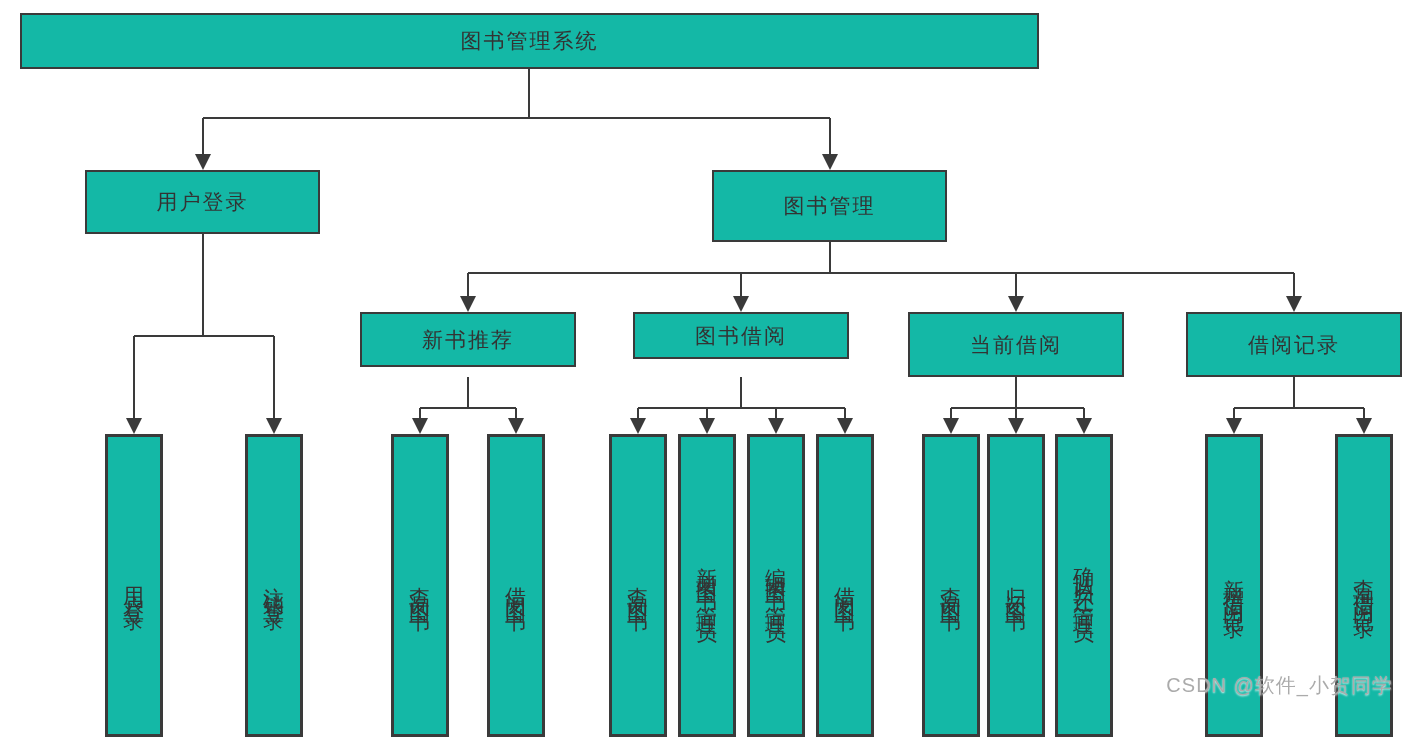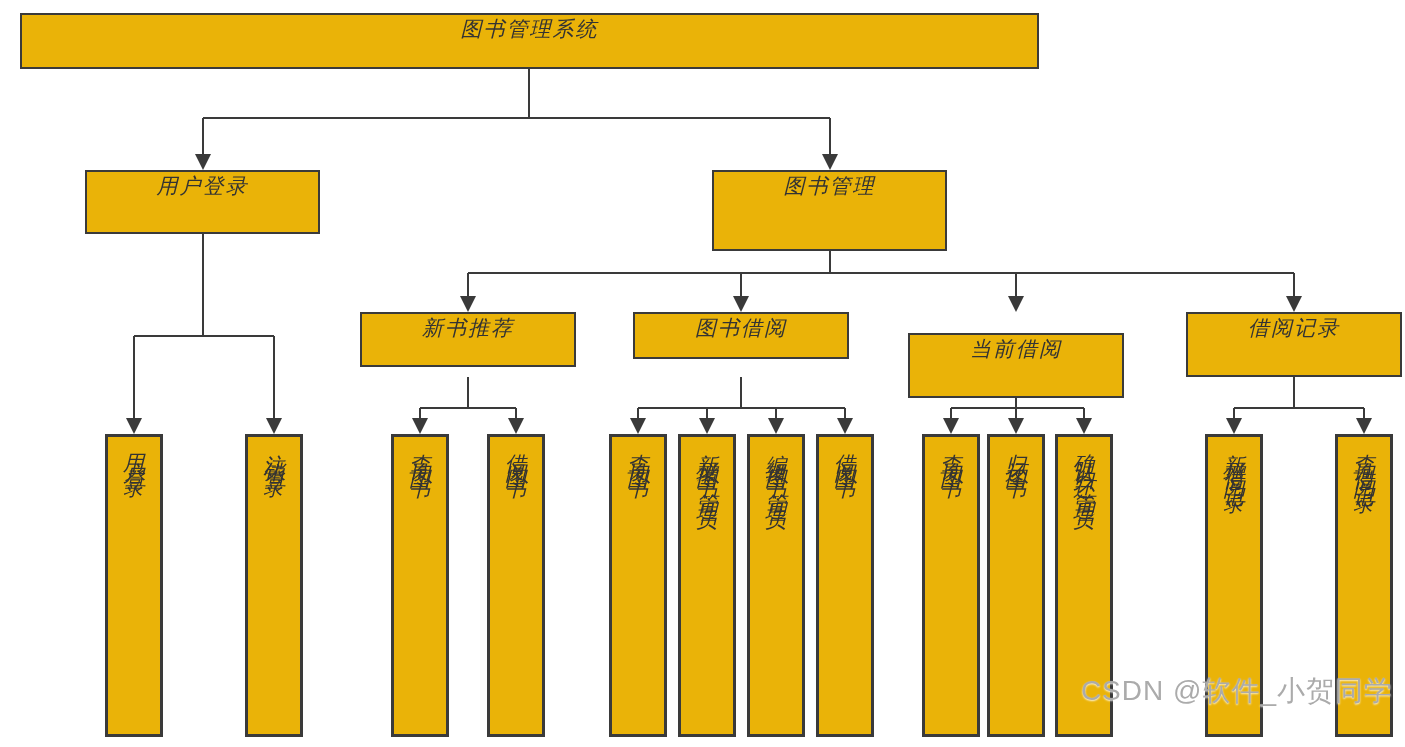--- a/index.html
+++ b/index.html
@@ -8,32 +8,32 @@
   html,body{margin:0;padding:0;background:var(--bg);}
   .stage{
     position:relative;width:1405px;height:747px;overflow:hidden;
     background:var(--bg);
     font-family:"Liberation Sans","DejaVu Sans",sans-serif;
     color:var(--text);
   }
   .connectors{position:absolute;left:0;top:0;z-index:0;color:var(--line);}
   .node{
     position:absolute;box-sizing:border-box;z-index:1;
-    border:2px solid var(--line);background:#eab308;
-    display:flex;align-items:flex-start;justify-content:center;
-    font-size:21px;letter-spacing:2px;color:var(--text);font-style:italic;
+    border:2px solid var(--line);background:#14b8a6;
+    display:flex;align-items:center;justify-content:center;
+    font-size:21px;letter-spacing:2px;color:var(--text);
   }
   .leaf{border-width:3px;}
   .leaf .vtext{
     writing-mode:vertical-rl;text-orientation:mixed;
     letter-spacing:8px;line-height:1;font-size:21px;
   }
   .watermark{
     position:absolute;z-index:2;right:12px;top:672px;
-    font-size:28px;letter-spacing:1px;color:var(--wm);
+    font-size:20px;letter-spacing:1px;color:var(--wm);
     text-shadow:0 1px 2px rgba(255,255,255,.9);
     white-space:nowrap;
   }
 </style>
 </head>
 <body>
 
 <div class="stage">
 
   <svg class="connectors" width="1405" height="747" viewBox="0 0 1405 747">
@@ -67,31 +67,31 @@
       M1356 418 L1372 418 L1364 434 Z"></path>
   </svg>
 
   <div class="node" style="left:20px;top:13px;width:1019px;height:56px;">
     <span>图书管理系统</span>
   </div>
 
   <div class="node" style="left:85px;top:170px;width:235px;height:64px;">
     <span>用户登录</span>
   </div>
-  <div class="node" style="left:712px;top:170px;width:235px;height:81px;">
+  <div class="node" style="left:712px;top:170px;width:235px;height:72px;">
     <span>图书管理</span>
   </div>
 
   <div class="node" style="left:360px;top:312px;width:216px;height:55px;">
     <span>新书推荐</span>
   </div>
   <div class="node" style="left:633px;top:312px;width:216px;height:47px;">
     <span>图书借阅</span>
   </div>
-  <div class="node" style="left:908px;top:312px;width:216px;height:65px;margin-top:21px;">
+  <div class="node" style="left:908px;top:312px;width:216px;height:65px;">
     <span>当前借阅</span>
   </div>
   <div class="node" style="left:1186px;top:312px;width:216px;height:65px;">
     <span>借阅记录</span>
   </div>
 
   <div class="node leaf" style="left:105px;top:434px;width:58px;height:303px;">
     <span class="vtext">用户登录</span>
   </div>
   <div class="node leaf" style="left:245px;top:434px;width:58px;height:303px;">

